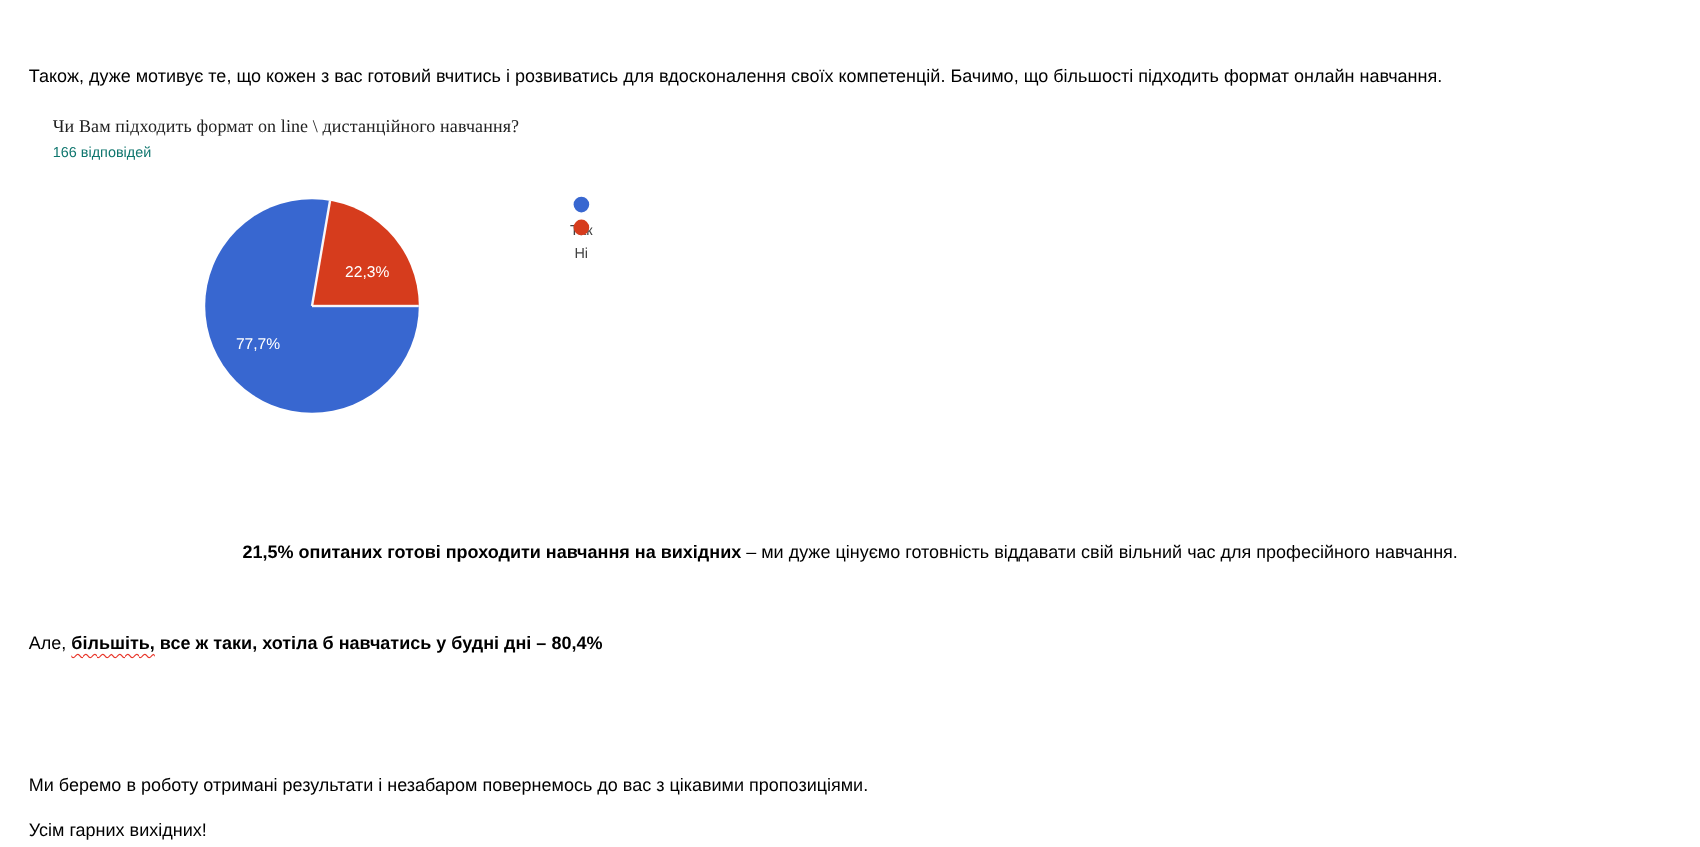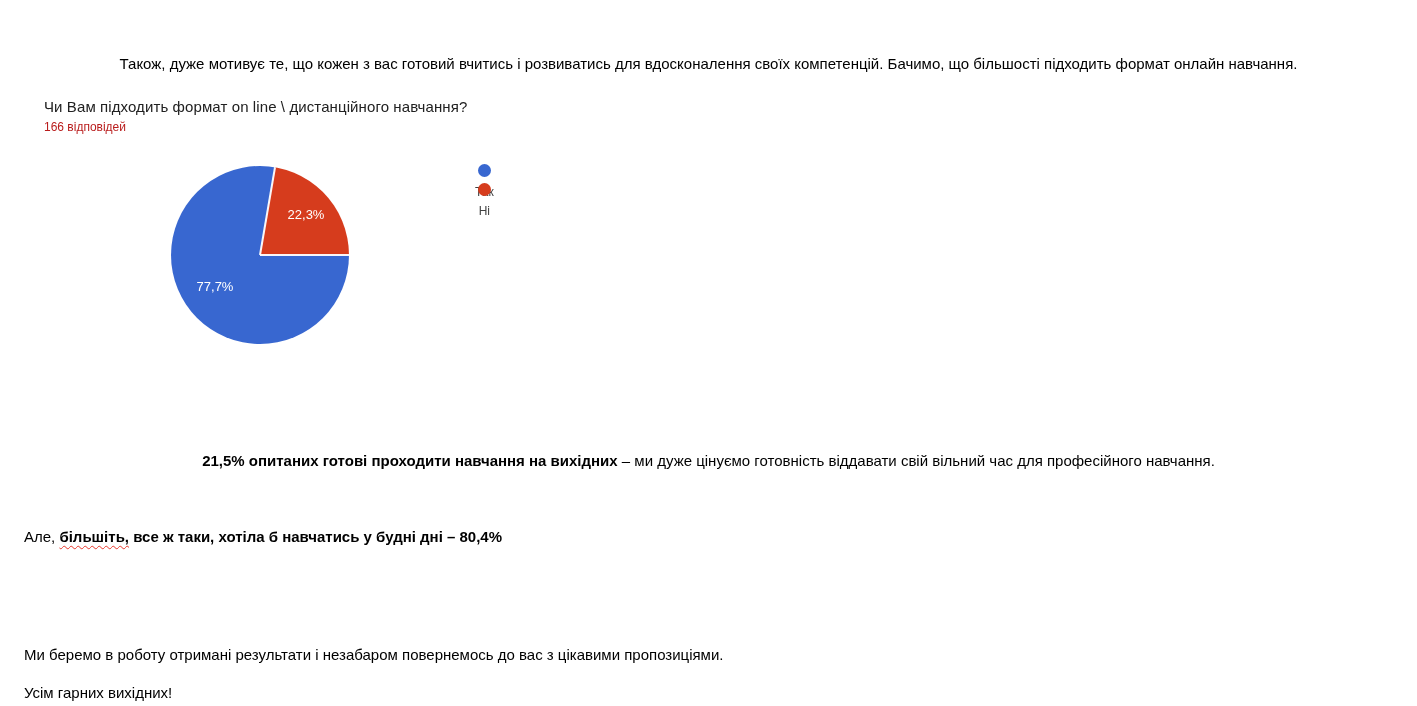--- a/index.html
+++ b/index.html
@@ -16,21 +16,21 @@
     color: #000000;
     overflow: hidden;
   }
   .para {
     position: absolute;
     left: 24px;
     right: 24px;
     font-size: 15px;
     line-height: 19px;
   }
-  .para-intro    { top: 39px; text-align: center; }
+  .para-intro    { top: 39px; }
   .para-weekend  { top: 436px; text-align: center; }
   .para-weekday  { top: 512px; }
   .para-closing  { top: 630px; }
   .para-farewell { top: 668px; }
 
   .misspelled {
     text-decoration-line: underline;
     text-decoration-style: wavy;
     text-decoration-thickness: 1px;
     text-underline-offset: 3px;
@@ -44,20 +44,21 @@
     top: 90px;
     width: 700px;
     height: 270px;
   }
   .chart-title {
     position: absolute;
     left: 44px;
     top: 8px;
     font-size: 15px;
     letter-spacing: 0.1px;
+    font-family: Liberation Serif, serif;
   }
   .chart-subtitle {
     position: absolute;
     left: 44px;
     top: 30px;
     font-size: 12px;
   }
   .pie-wrap {
     position: absolute;
     left: 171px;
@@ -80,21 +81,21 @@
     transform-origin: 50% 100%;
   }
   .pct-label {
     position: absolute;
     transform: translate(-50%, -50%);
     color: #ffffff;
     font-size: 13px;
     white-space: nowrap;
   }
   .pct-blue { left: 44px;  top: 120px; }
-  .pct-red  { left: 135px; top: 48px; }
+  .pct-red  { left: 135px; top: 60px; }
 
   .legend {
     position: absolute;
     left: 475px;
     top: 74px;
     font-size: 12px;
   }
   .legend-item {
     display: flex;
     align-items: center;
@@ -111,21 +112,21 @@
 </style>
 </head>
 <body>
 
 <div class="page">
 
   <p class="para para-intro">Також, дуже мотивує те, що кожен з вас готовий вчитись і розвиватись для вдосконалення своїх компетенцій. Бачимо, що більшості підходить формат онлайн навчання.</p>
 
   <div class="chart-figure">
     <div class="chart-title" style="color: rgb(33, 33, 33);">Чи Вам підходить формат on line \ дистанційного навчання?</div>
-    <div class="chart-subtitle" style="color: #b91c1c;">166 відповідей</div>
+    <div class="chart-subtitle" style="color: #0f766e;">166 відповідей</div>
 
     <div class="pie-wrap">
       <div class="pie" style="background: conic-gradient(from 90deg, rgb(56, 103, 208) 0deg, rgb(56, 103, 208) 77.7%, rgb(214, 60, 29) 77.7%, rgb(214, 60, 29) 100%);">
         <div class="pie-sep" style="transform: rotate(90deg);"></div>
         <div class="pie-sep" style="transform: rotate(9.72deg);"></div>
       </div>
       <div class="pct-label pct-blue">77,7%</div>
       <div class="pct-label pct-red">22,3%</div>
     </div>
 

